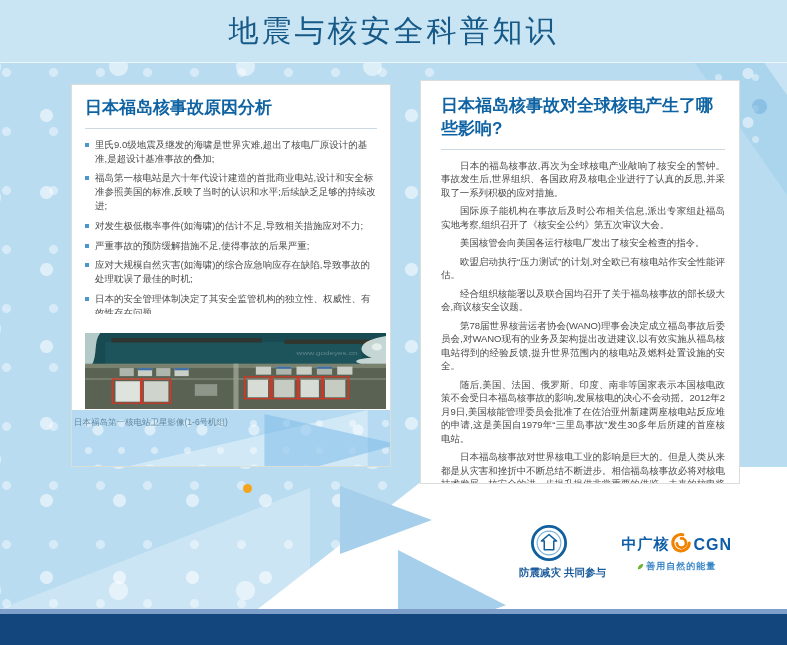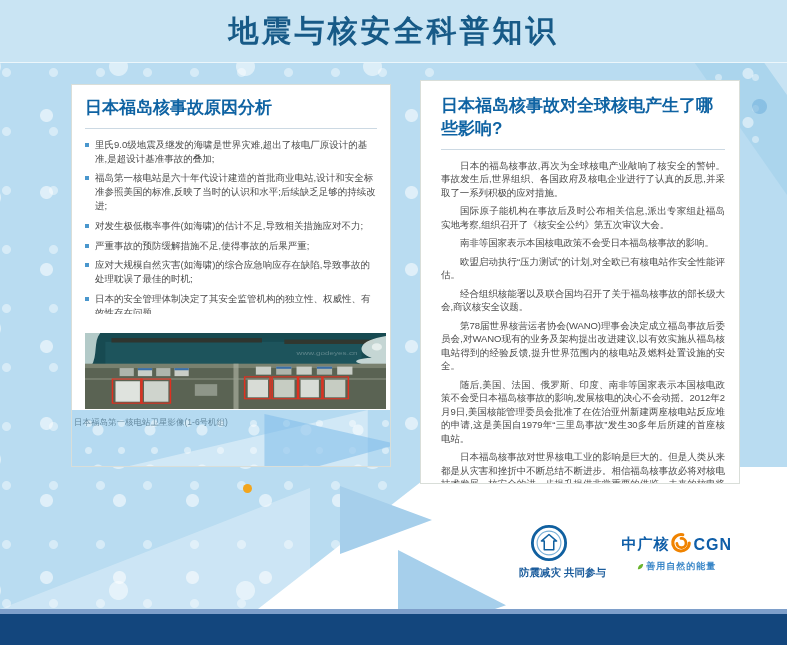--- a/index.html
+++ b/index.html
@@ -3,21 +3,21 @@
 <meta charset="utf-8">
 <style>
   html,body{margin:0;padding:0;background:#e8eef2;}
   #page{position:relative;width:787px;height:645px;overflow:hidden;
         font-family:"Liberation Sans","DejaVu Sans",sans-serif;
         background:#b9dcf1;}
 
   
   .hdr{position:absolute;left:0;top:0;width:787px;height:62px;background:#c9e4f3;
        border-bottom:1px solid rgba(255,255,255,.65);z-index:3;}
-  .hdr h1{margin:0;line-height:62px;text-align:center;font-size:30px;font-weight:bold;
+  .hdr h1{margin:0;line-height:62px;text-align:center;font-size:30px;font-weight:normal;
           color:#175a87;letter-spacing:3px;}
 
   
   .bg-dots{position:absolute;left:0;top:62px;width:440px;height:547px;z-index:1;
      background-image:
        radial-gradient(circle, rgba(255,255,255,.55) 0 6px, rgba(255,255,255,0) 7px),
        radial-gradient(circle, rgba(255,255,255,.42) 0 4px, rgba(255,255,255,0) 5px),
        radial-gradient(circle, rgba(255,255,255,.5) 0 9px, rgba(255,255,255,0) 10px);
      background-size:73px 77px,47px 59px,127px 131px;
      background-position:10px 15px,30px 40px,55px 70px;}
@@ -190,21 +190,21 @@
       <div class="caption">日本福岛第一核电站卫星影像(1-6号机组)</div>
     </div>
   </section>
 
   <section class="card card-right">
     <h2>日本福岛核事故对全球核电产生了哪些影响?</h2>
     <div class="divider"></div>
     <div class="paras">
       <p>日本的福岛核事故,再次为全球核电产业敲响了核安全的警钟。事故发生后,世界组织、各国政府及核电企业进行了认真的反思,并采取了一系列积极的应对措施。</p>
       <p>国际原子能机构在事故后及时公布相关信息,派出专家组赴福岛实地考察,组织召开了《核安全公约》第五次审议大会。</p>
-      <p>南非等国家表示本国核电政策不会受日本福岛核事故的影响。</p>
+      <p>美国核管会向美国各运行核电厂发出了核安全检查的指令。</p>
       <p>欧盟启动执行“压力测试”的计划,对全欧已有核电站作安全性能评估。</p>
       <p>经合组织核能署以及联合国均召开了关于福岛核事故的部长级大会,商议核安全议题。</p>
       <p>第78届世界核营运者协会(WANO)理事会决定成立福岛事故后委员会,对WANO现有的业务及架构提出改进建议,以有效实施从福岛核电站得到的经验反馈,提升世界范围内的核电站及燃料处置设施的安全。</p>
       <p>随后,美国、法国、俄罗斯、印度、南非等国家表示本国核电政策不会受日本福岛核事故的影响,发展核电的决心不会动摇。2012年2月9日,美国核能管理委员会批准了在佐治亚州新建两座核电站反应堆的申请,这是美国自1979年“三里岛事故”发生30多年后所建的首座核电站。</p>
       <p>日本福岛核事故对世界核电工业的影响是巨大的。但是人类从来都是从灾害和挫折中不断总结不断进步。相信福岛核事故必将对核电技术发展、核安全的进一步提升提供非常重要的借鉴。未来的核电将是更安全、更可靠的能源供应方式。</p>
     </div>
   </section>
 
   <div class="logos">
     <div class="logo-block">

